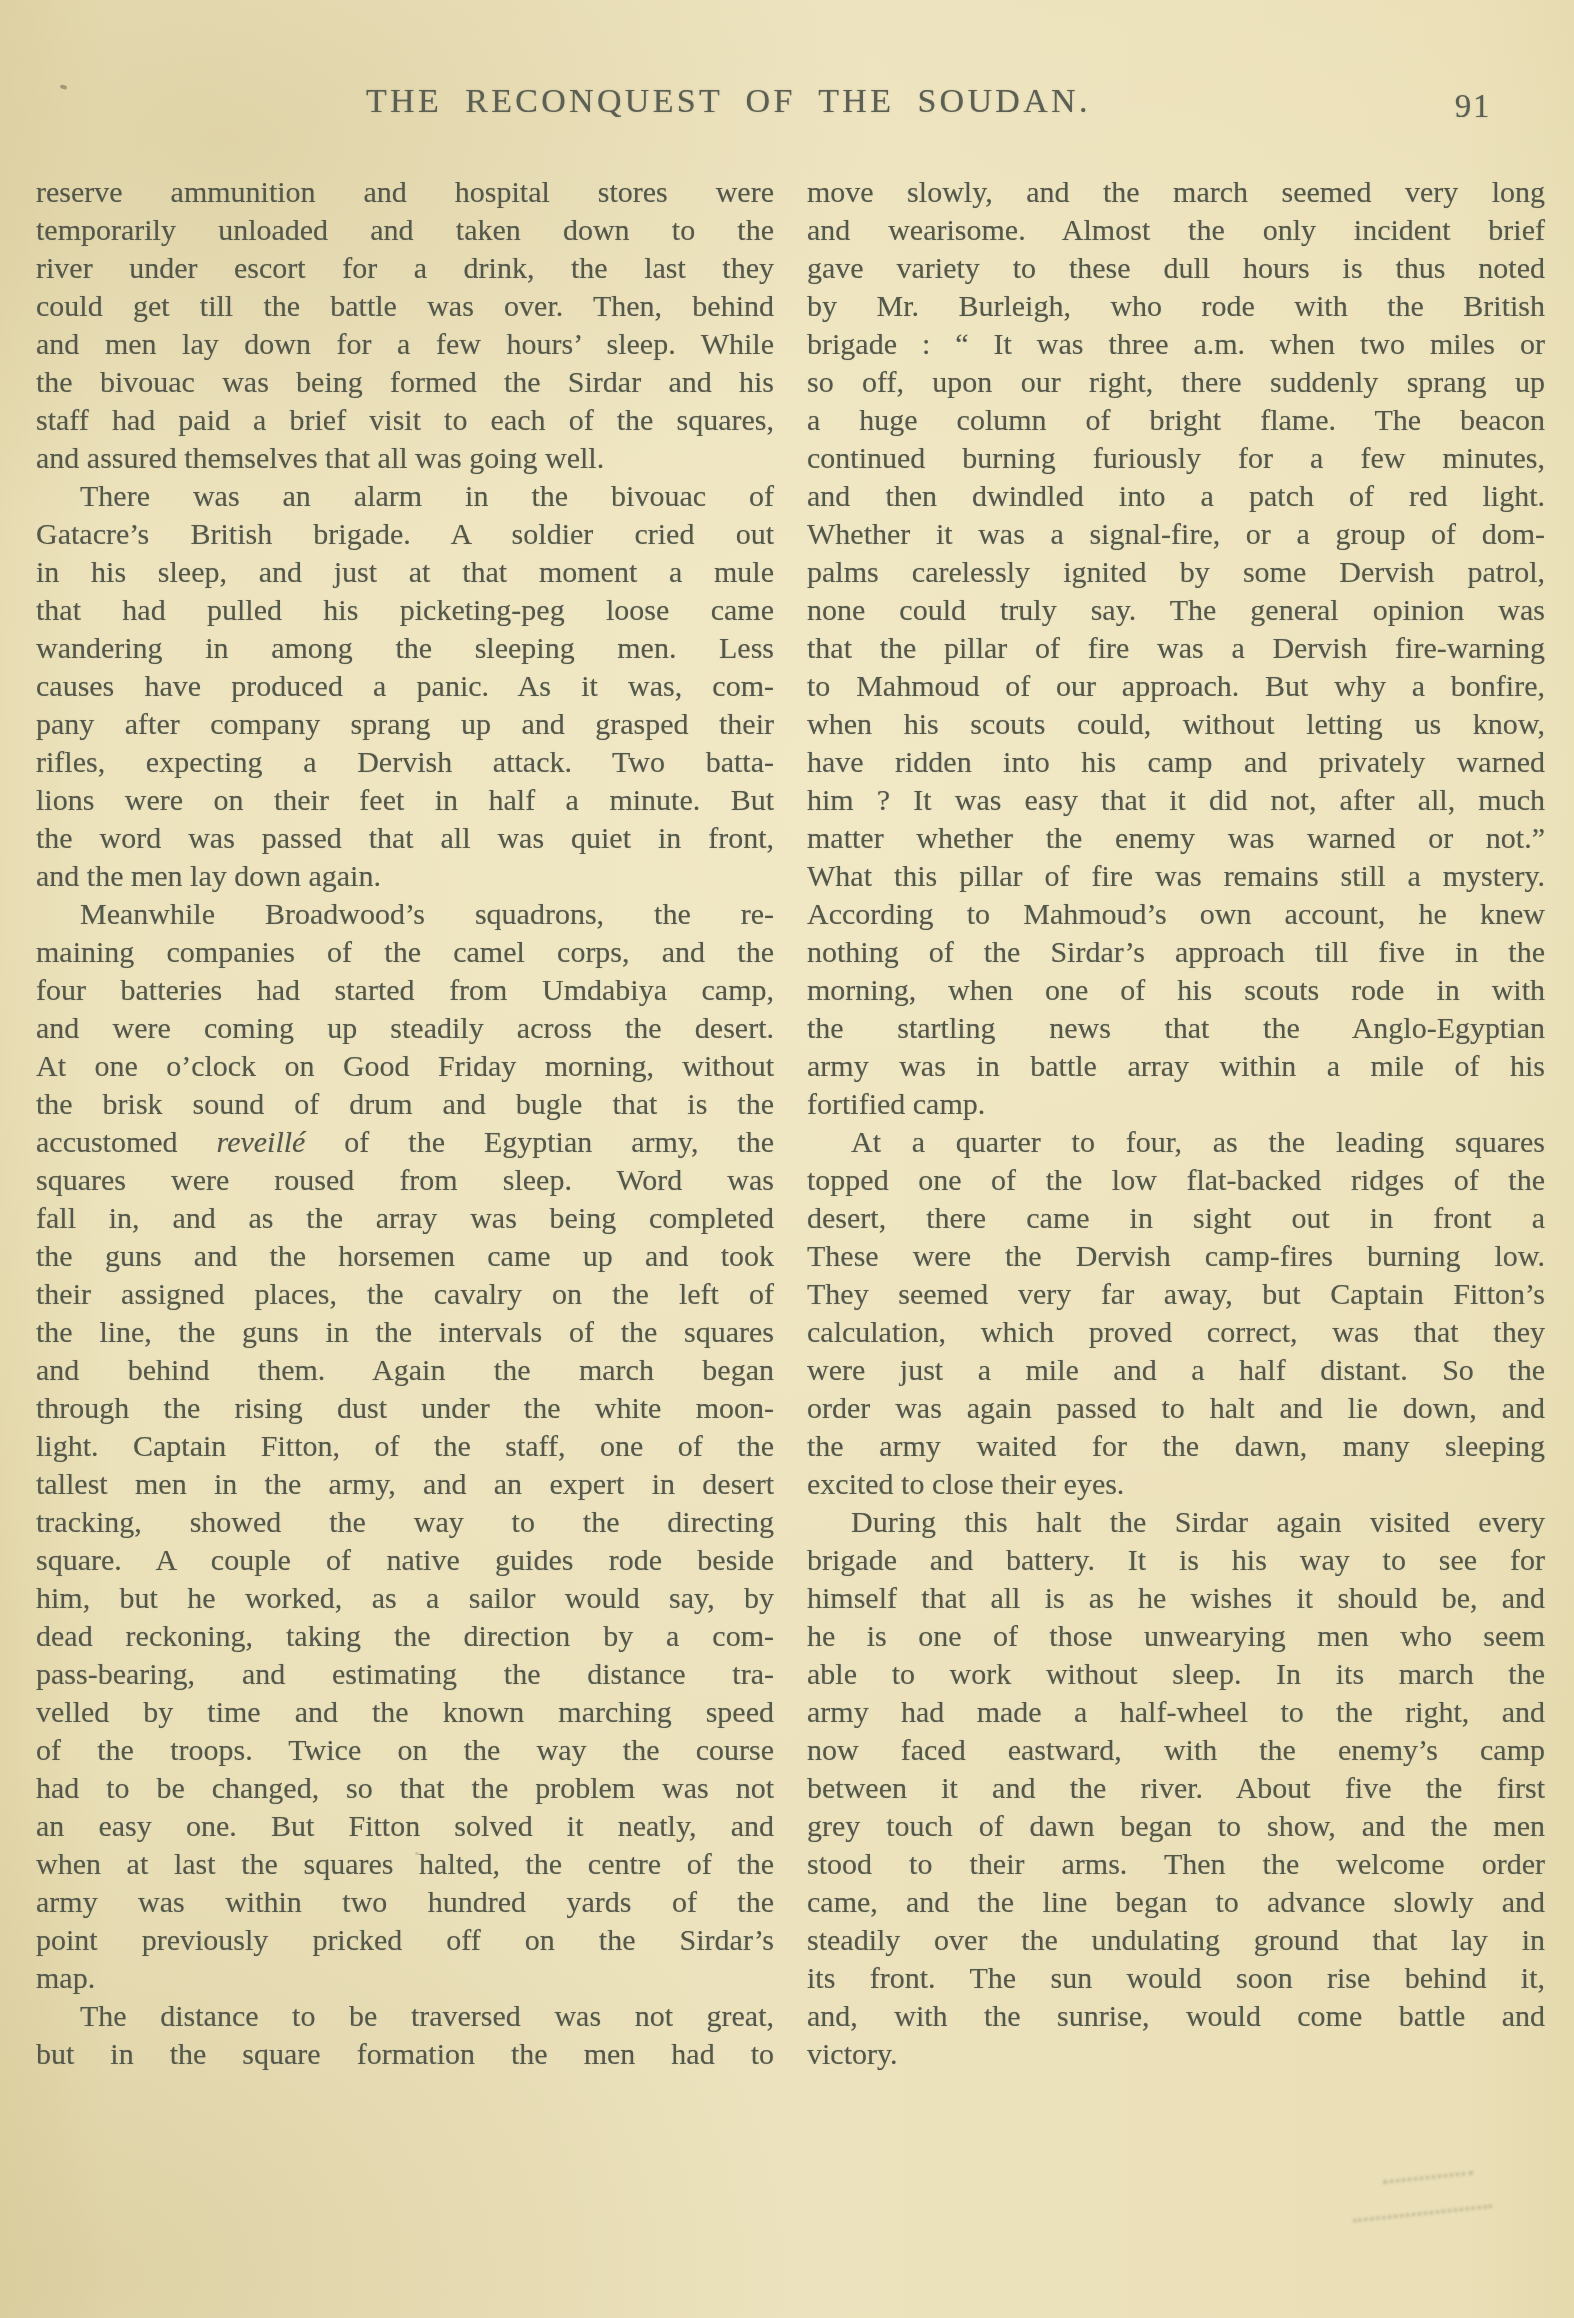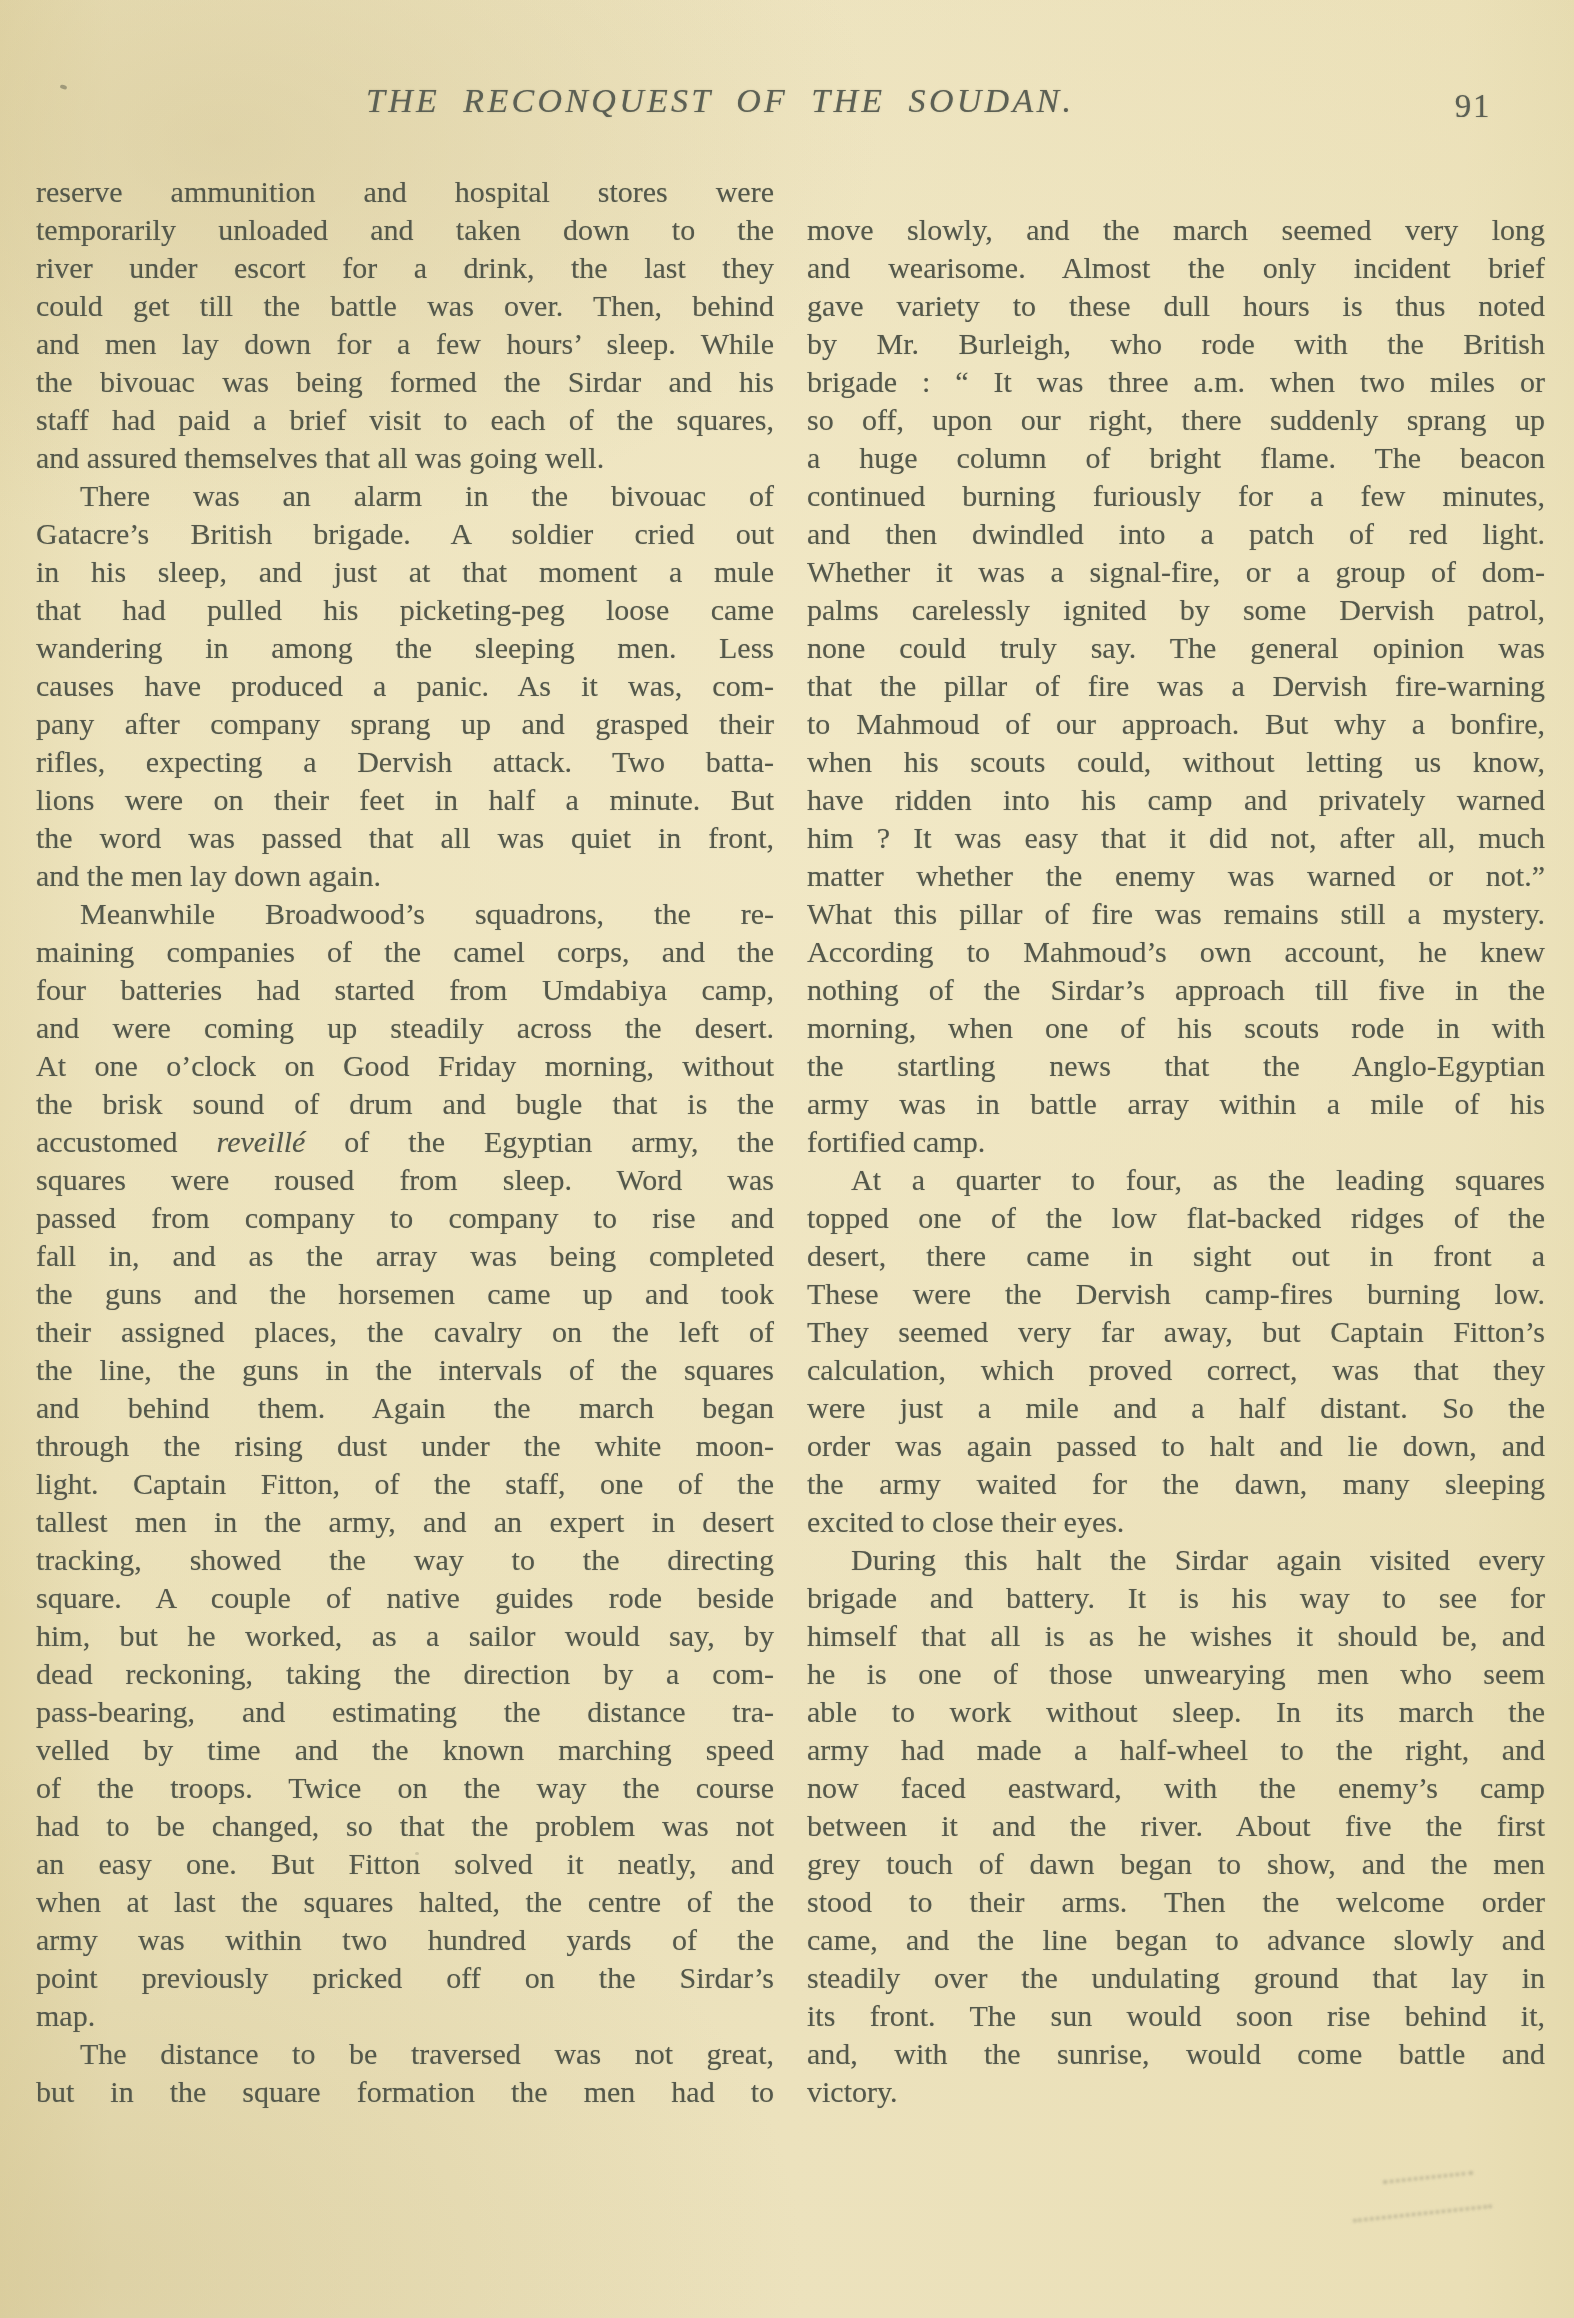--- a/index.html
+++ b/index.html
@@ -22,21 +22,20 @@
     left: 366px;
     top: 82px;
     margin: 0;
     font-size: 34px;
     font-weight: normal;
     letter-spacing: 3.3px;
     word-spacing: 11.4px;
     color: #5c6054;
     text-shadow: 0 0 1.2px rgba(92,96,84,0.5);
     white-space: nowrap;
-    font-style: italic;
   }
   .page-num {
     position: absolute;
     right: 83px;
     top: 88px;
     font-size: 33px;
     letter-spacing: 1.6px;
     color: #5c6054;
     text-shadow: 0 0 1.2px rgba(92,96,84,0.5);
   }
@@ -107,21 +106,20 @@
         <div class="line"><span>the word was passed that all was quiet in front,</span></div>
         <div class="line end"><span>and the men lay down again.</span></div>
         <div class="line indent"><span>Meanwhile Broadwood’s squadrons, the re-</span></div>
         <div class="line"><span>maining companies of the camel corps, and the</span></div>
         <div class="line"><span>four batteries had started from Umdabiya camp,</span></div>
         <div class="line"><span>and were coming up steadily across the desert.</span></div>
         <div class="line"><span>At one o’clock on Good Friday morning, without</span></div>
         <div class="line"><span>the brisk sound of drum and bugle that is the</span></div>
         <div class="line"><span>accustomed </span><i>reveillé</i><span> of the Egyptian army, the</span></div>
         <div class="line"><span>squares were roused from sleep.  Word was</span></div>
-        <div class="line"><span>passed from company to company to rise and</span></div>
         <div class="line"><span>fall in, and as the array was being completed</span></div>
         <div class="line"><span>the guns and the horsemen came up and took</span></div>
         <div class="line"><span>their assigned places, the cavalry on the left of</span></div>
         <div class="line"><span>the line, the guns in the intervals of the squares</span></div>
         <div class="line"><span>and behind them.  Again the march began</span></div>
         <div class="line"><span>through the rising dust under the white moon-</span></div>
         <div class="line"><span>light.  Captain Fitton, of the staff, one of the</span></div>
         <div class="line"><span>tallest men in the army, and an expert in desert</span></div>
         <div class="line"><span>tracking, showed the way to the directing</span></div>
         <div class="line"><span>square.  A couple of native guides rode beside</span></div>

